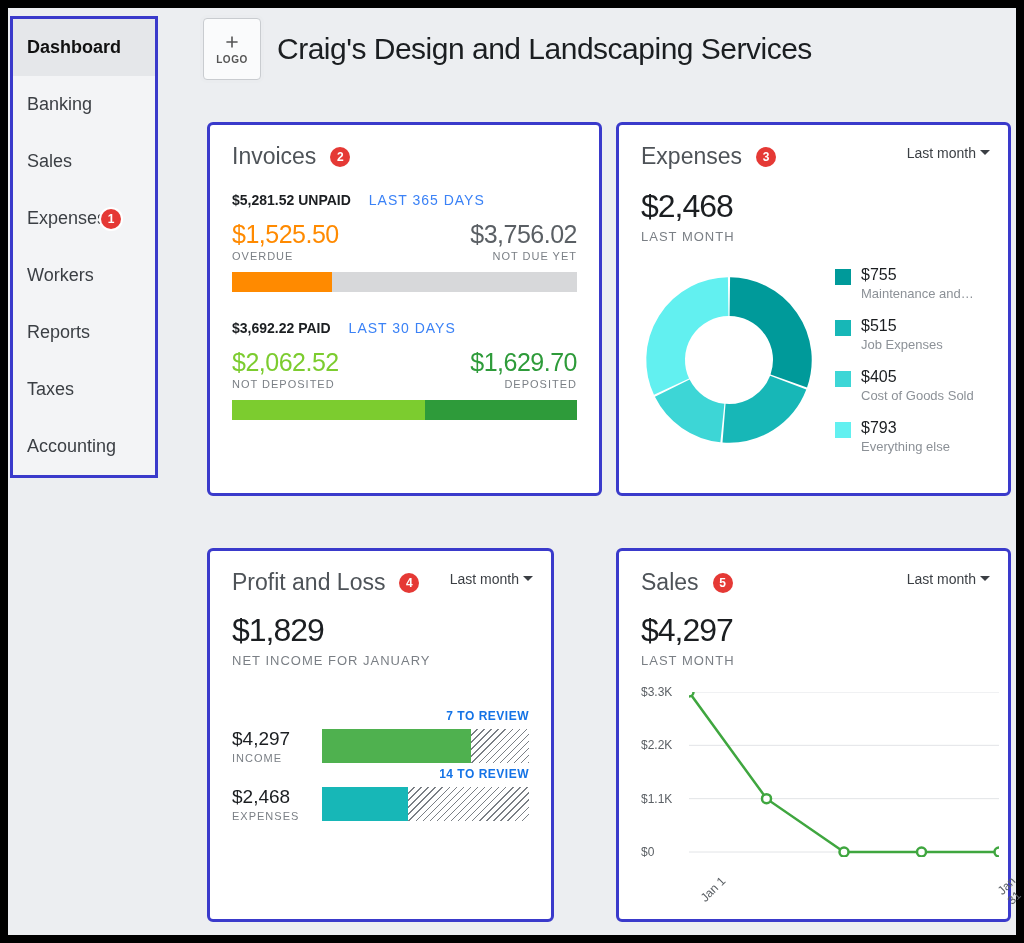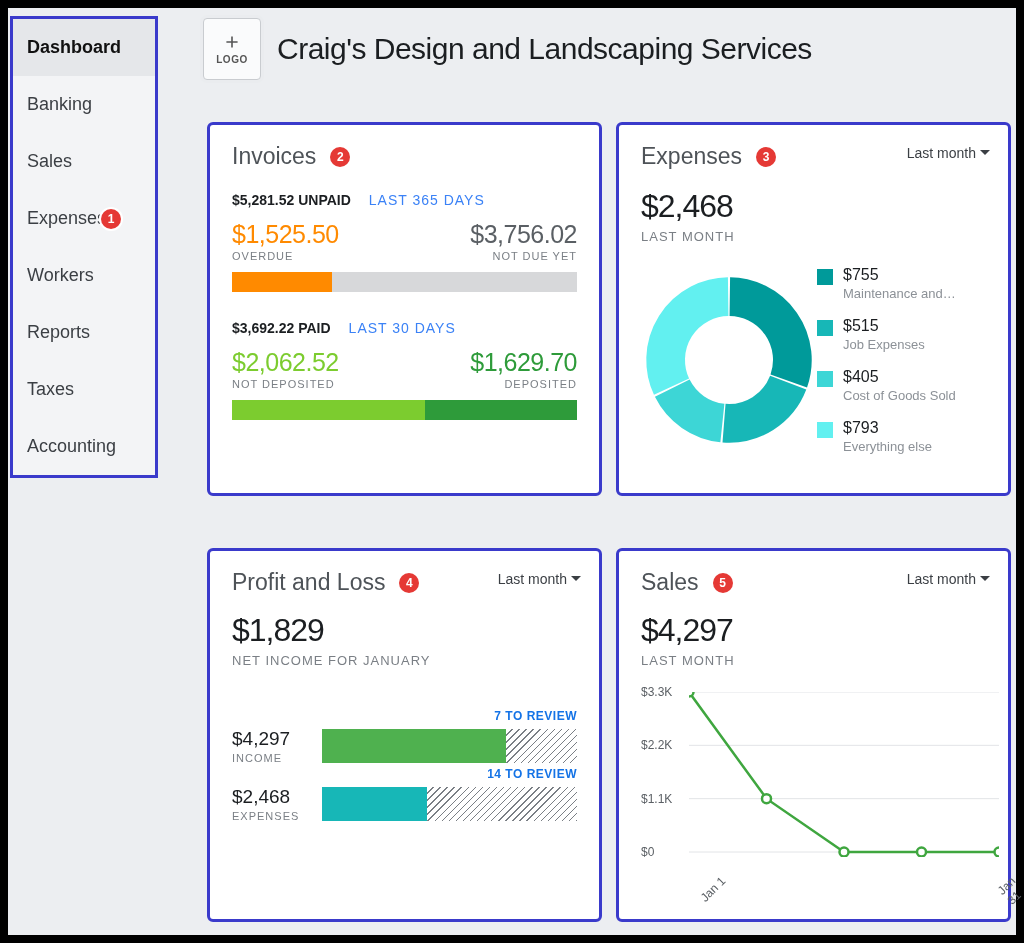--- a/index.html
+++ b/index.html
@@ -32,29 +32,29 @@
   .bignum { font-size: 25px; font-weight: 400; letter-spacing: -0.5px; }
   .orange { color: #ff8a00; }
   .gray { color: #5a5f64; }
   .lime { color: #7ccc2f; }
   .green { color: #2e9b3a; }
   .cap { font-size: 11px; color: #7a7f85; letter-spacing: 1px; margin-top: 1px; }
   .bar { height: 20px; width: 100%; margin-top: 10px; display: flex; }
   .seg { height: 100%; }
   
   #card-expenses { left: 608px; top: 114px; width: 395px; height: 374px; }
-  .donut-wrap { display: flex; align-items: center; margin-top: 22px; }
+  .donut-wrap { display: flex; gap: 18px; align-items: center; margin-top: 22px; }
   .donut { width: 176px; height: 176px; }
   .legend { flex: 1; display: flex; flex-direction: column; gap: 16px; }
   .leg-item { display: flex; gap: 10px; align-items: flex-start; }
   .swatch { width: 16px; height: 16px; margin-top: 3px; flex-shrink: 0; }
   .leg-amt { font-size: 16px; color: #1b1e21; font-weight: 500; }
   .leg-lab { font-size: 13px; color: #8c9197; margin-top: 2px; white-space: nowrap; overflow: hidden; text-overflow: ellipsis; max-width: 150px; }
   
-  #card-pl { left: 199px; top: 540px; width: 395px; height: 374px; }
+  #card-pl { left: 199px; top: 540px; width: 347px; height: 374px; }
   .pl-row { display: flex; align-items: center; margin-top: 10px; gap: 14px; position: relative; }
   .pl-label { width: 76px; }
   .pl-amt { font-size: 19px; color: #1b1e21; }
   .pl-name { font-size: 11px; color: #7a7f85; letter-spacing: 1px; margin-top: 2px; }
   .pl-bar { flex: 1; height: 34px; position: relative; }
   .pl-review { position: absolute; right: 0; top: -20px; font-size: 12px; color: #1473e6; font-weight: 700; letter-spacing: 0.5px; }
   .pl-fill { position: absolute; left: 0; top: 0; bottom: 0; }
   .pl-hatch { position: absolute; right: 0; top: 0; bottom: 0; background: repeating-linear-gradient(135deg, transparent 0 4px, #7a7f85 4px 5px); }
   
   #card-sales { left: 608px; top: 540px; width: 395px; height: 374px; }

